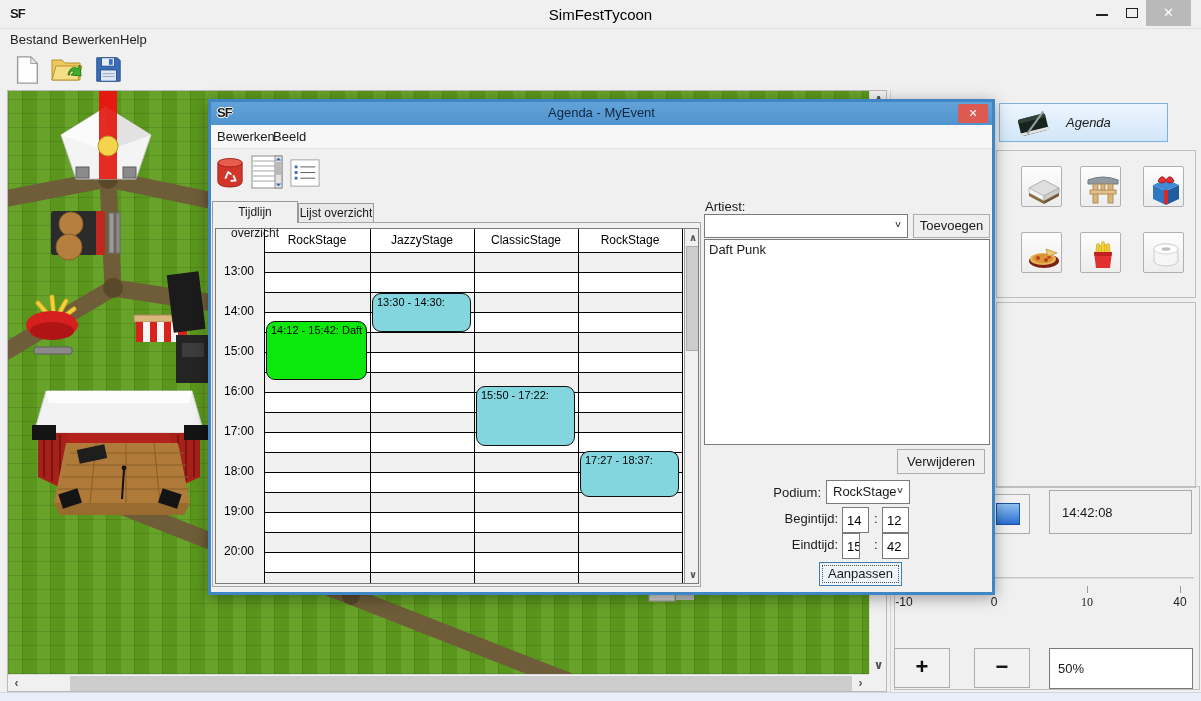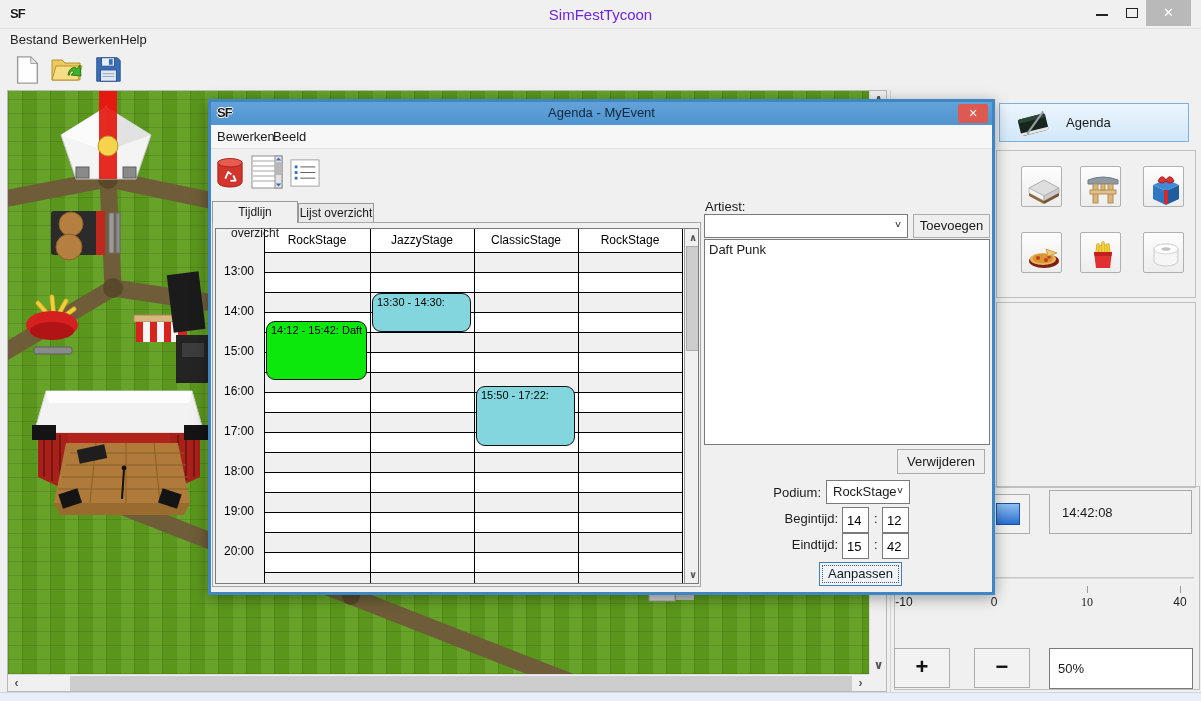--- a/index.html
+++ b/index.html
@@ -2,21 +2,21 @@
 <html><head>
 <meta charset="utf-8">
 <style>
   * { margin:0; padding:0; box-sizing:border-box; }
   html,body { width:1201px; height:701px; overflow:hidden; }
   body { font-family:"Liberation Sans","DejaVu Sans",sans-serif; background:#f0f0f0; color:#1a1a1a; position:relative; }
   .abs { position:absolute; }
 
   
   #titlebar { left:0; top:0; width:1201px; height:29px; background:#f0f0f0; border-bottom:1px solid #e2e2e2; }
-  #app-title { left:0; right:0; top:6px; text-align:center; font-size:15px; color:#6d28d9; }
+  #app-title { left:0; right:0; top:6px; text-align:center; font-size:15px; color:#000000; }
   .sf-logo { font-weight:700; font-size:13px; color:#181818; text-shadow:-1px 0 #fff,1px 0 #fff,0 -1px #fff,0 1px #fff; letter-spacing:-1px; }
   #min-btn { left:1096px; top:13px; width:12px; height:3px; border-bottom:2px solid #222; cursor:default; }
   #max-btn { left:1126px; top:8px; width:12px; height:10px; border:1.6px solid #222; }
   #close-btn { left:1146px; top:0; width:45px; height:26px; background:#b9b9b9; color:#fff; text-align:center; line-height:26px; font-size:13px; }
   #menubar { left:0; top:30px; width:1201px; height:20px; }
   .menu-item { position:absolute; top:2px; font-size:13px; color:#222; }
   #main-toolbar { left:0; top:50px; width:890px; height:40px; }
   .tbicon { position:absolute; top:4px; width:32px; height:32px; }
 
   
@@ -30,21 +30,21 @@
   .sbar { background:#f0f0f0; }
   #map-vsb { left:861px; top:0; width:17px; height:583px; border-left:1px solid #dcdcdc; }
   #map-hsb { left:0; top:583px; width:861px; height:17px; border-top:1px solid #dcdcdc; }
   #map-corner { left:861px; top:583px; width:17px; height:17px; }
   .sarrow { position:absolute; font-size:12px; color:#555; width:17px; height:17px; text-align:center; line-height:17px; font-weight:700; }
   #map-hsb-thumb { left:62px; top:1px; height:15px; width:782px; background:#cdcdcd; }
   #map-vsb-thumb { left:1px; top:17px; width:15px; height:300px; background:#cdcdcd; }
 
   
   #panel { left:890px; top:90px; width:311px; height:602px; background:#f0f0f0; border-left:1px solid #d5d5d5; }
-  #agenda-btn { left:108px; top:13px; width:190px; height:39px; background:linear-gradient(#ecf5fd,#d2e7f9); border:1px solid #7cb2e0; }
+  #agenda-btn { left:108px; top:13px; width:169px; height:39px; background:linear-gradient(#ecf5fd,#d2e7f9); border:1px solid #7cb2e0;font-style:italic; }
   #agenda-btn span.lbl { position:absolute; left:66px; top:11px; font-size:13px; }
   #agenda-book { position:absolute; left:14px; top:5px; }
   .groupbox { border:1px solid #bfbfbf; }
   #gb-icons { left:105px; top:60px; width:200px; height:148px; }
   #gb-mid { left:105px; top:212px; width:200px; height:186px; }
   #gb-bottom { left:3px; top:396px; width:306px; height:204px; }
   .iconbtn { position:absolute; width:41px; height:41px; background:linear-gradient(#fdfdfd,#ededed); border:1px solid #b0b0b0; border-radius:2px; }
   .iconbtn svg { position:absolute; left:2px; top:2px; }
   #blue-tool-btn { left:95px; top:404px; width:44px; height:40px; background:#f2f2f2; border:1px solid #adadad; }
   #blue-tool-btn .sq { position:absolute; left:9px; top:8px; width:24px; height:22px; background:linear-gradient(#8ec0f2,#2a6fd0); border:1px solid #1c4fa0; }
@@ -470,20 +470,21 @@
           <div class="grow" style="top: 200px; background: rgb(240, 240, 240);"></div>
           <div class="grow" style="top: 220px; background: rgb(255, 255, 255);"></div>
           <div class="grow" style="top: 240px; background: rgb(240, 240, 240);"></div>
           <div class="grow" style="top: 260px; background: rgb(255, 255, 255);"></div>
           <div class="grow" style="top: 280px; background: rgb(240, 240, 240);"></div>
           <div class="grow" style="top: 300px; background: rgb(255, 255, 255);"></div>
           <div class="grow" style="top: 320px; background: rgb(240, 240, 240);"></div>
           <div class="event" style="top: 68px; height: 59px; left: 2px; width: 101px; background: rgb(12, 231, 12);">14:12 - 15:42: Daft Punk</div>
           <div class="event" style="top: 40px; height: 39px; left: 108px; width: 99px; background: rgb(132, 214, 222);">13:30 - 14:30: </div>
           <div class="event" style="top: 133px; height: 60px; left: 212px; width: 99px; background: rgb(132, 214, 222);">15:50 - 17:22: </div>
+          <div class="event" style="top: 198px; height: 46px; left: 316px; width: 99px; background: rgb(132, 214, 222);">17:27 - 18:37: </div>
         </div>
       <div id="grid-vsb">
         <span class="sarrow" style="top:0;width:16px;font-size:10px;">∧</span>
         <span class="sarrow" style="bottom:0;width:16px;font-size:10px;">∨</span>
         <div id="grid-vsb-thumb"></div>
       </div>
     <div class="vline" style="left: 48px;"></div>
         <div class="vline" style="left: 154px;"></div>
         <div class="vline" style="left: 258px;"></div>
         <div class="vline" style="left: 362px;"></div>
@@ -507,18 +508,18 @@
     <span>RockStage</span>
     <span class="chev">∨</span>
   </div>
 
   <div class="dlbl" style="left:494px;top:409px;width:133px;text-align:right;">Begintijd:</div>
   <input class="numfld" style="left: 631px; top: 405px; width: 27px; height: 26px;" value="14">
   <span class="dlbl" style="left:663px;top:409px;">:</span>
   <input class="numfld" style="left: 671px; top: 405px; width: 27px; height: 26px;" value="12">
 
   <div class="dlbl" style="left:494px;top:435px;width:133px;text-align:right;">Eindtijd:</div>
-  <input class="numfld" style="left: 631px; top: 431px; width: 27px; height: 26px;" value="15">
+  <input class="numfld" style="left: 631px; top: 431px; width: 18px; height: 26px;" value="15">
   <span class="dlbl" style="left:663px;top:435px;">:</span>
   <input class="numfld" style="left: 671px; top: 431px; width: 27px; height: 26px;" value="42">
 
   <div class="wbtn" id="apply-btn" style="left:596px;top:460px;width:83px;height:24px;line-height:22px;">Aanpassen</div>
 </div>
 
 </body></html>

